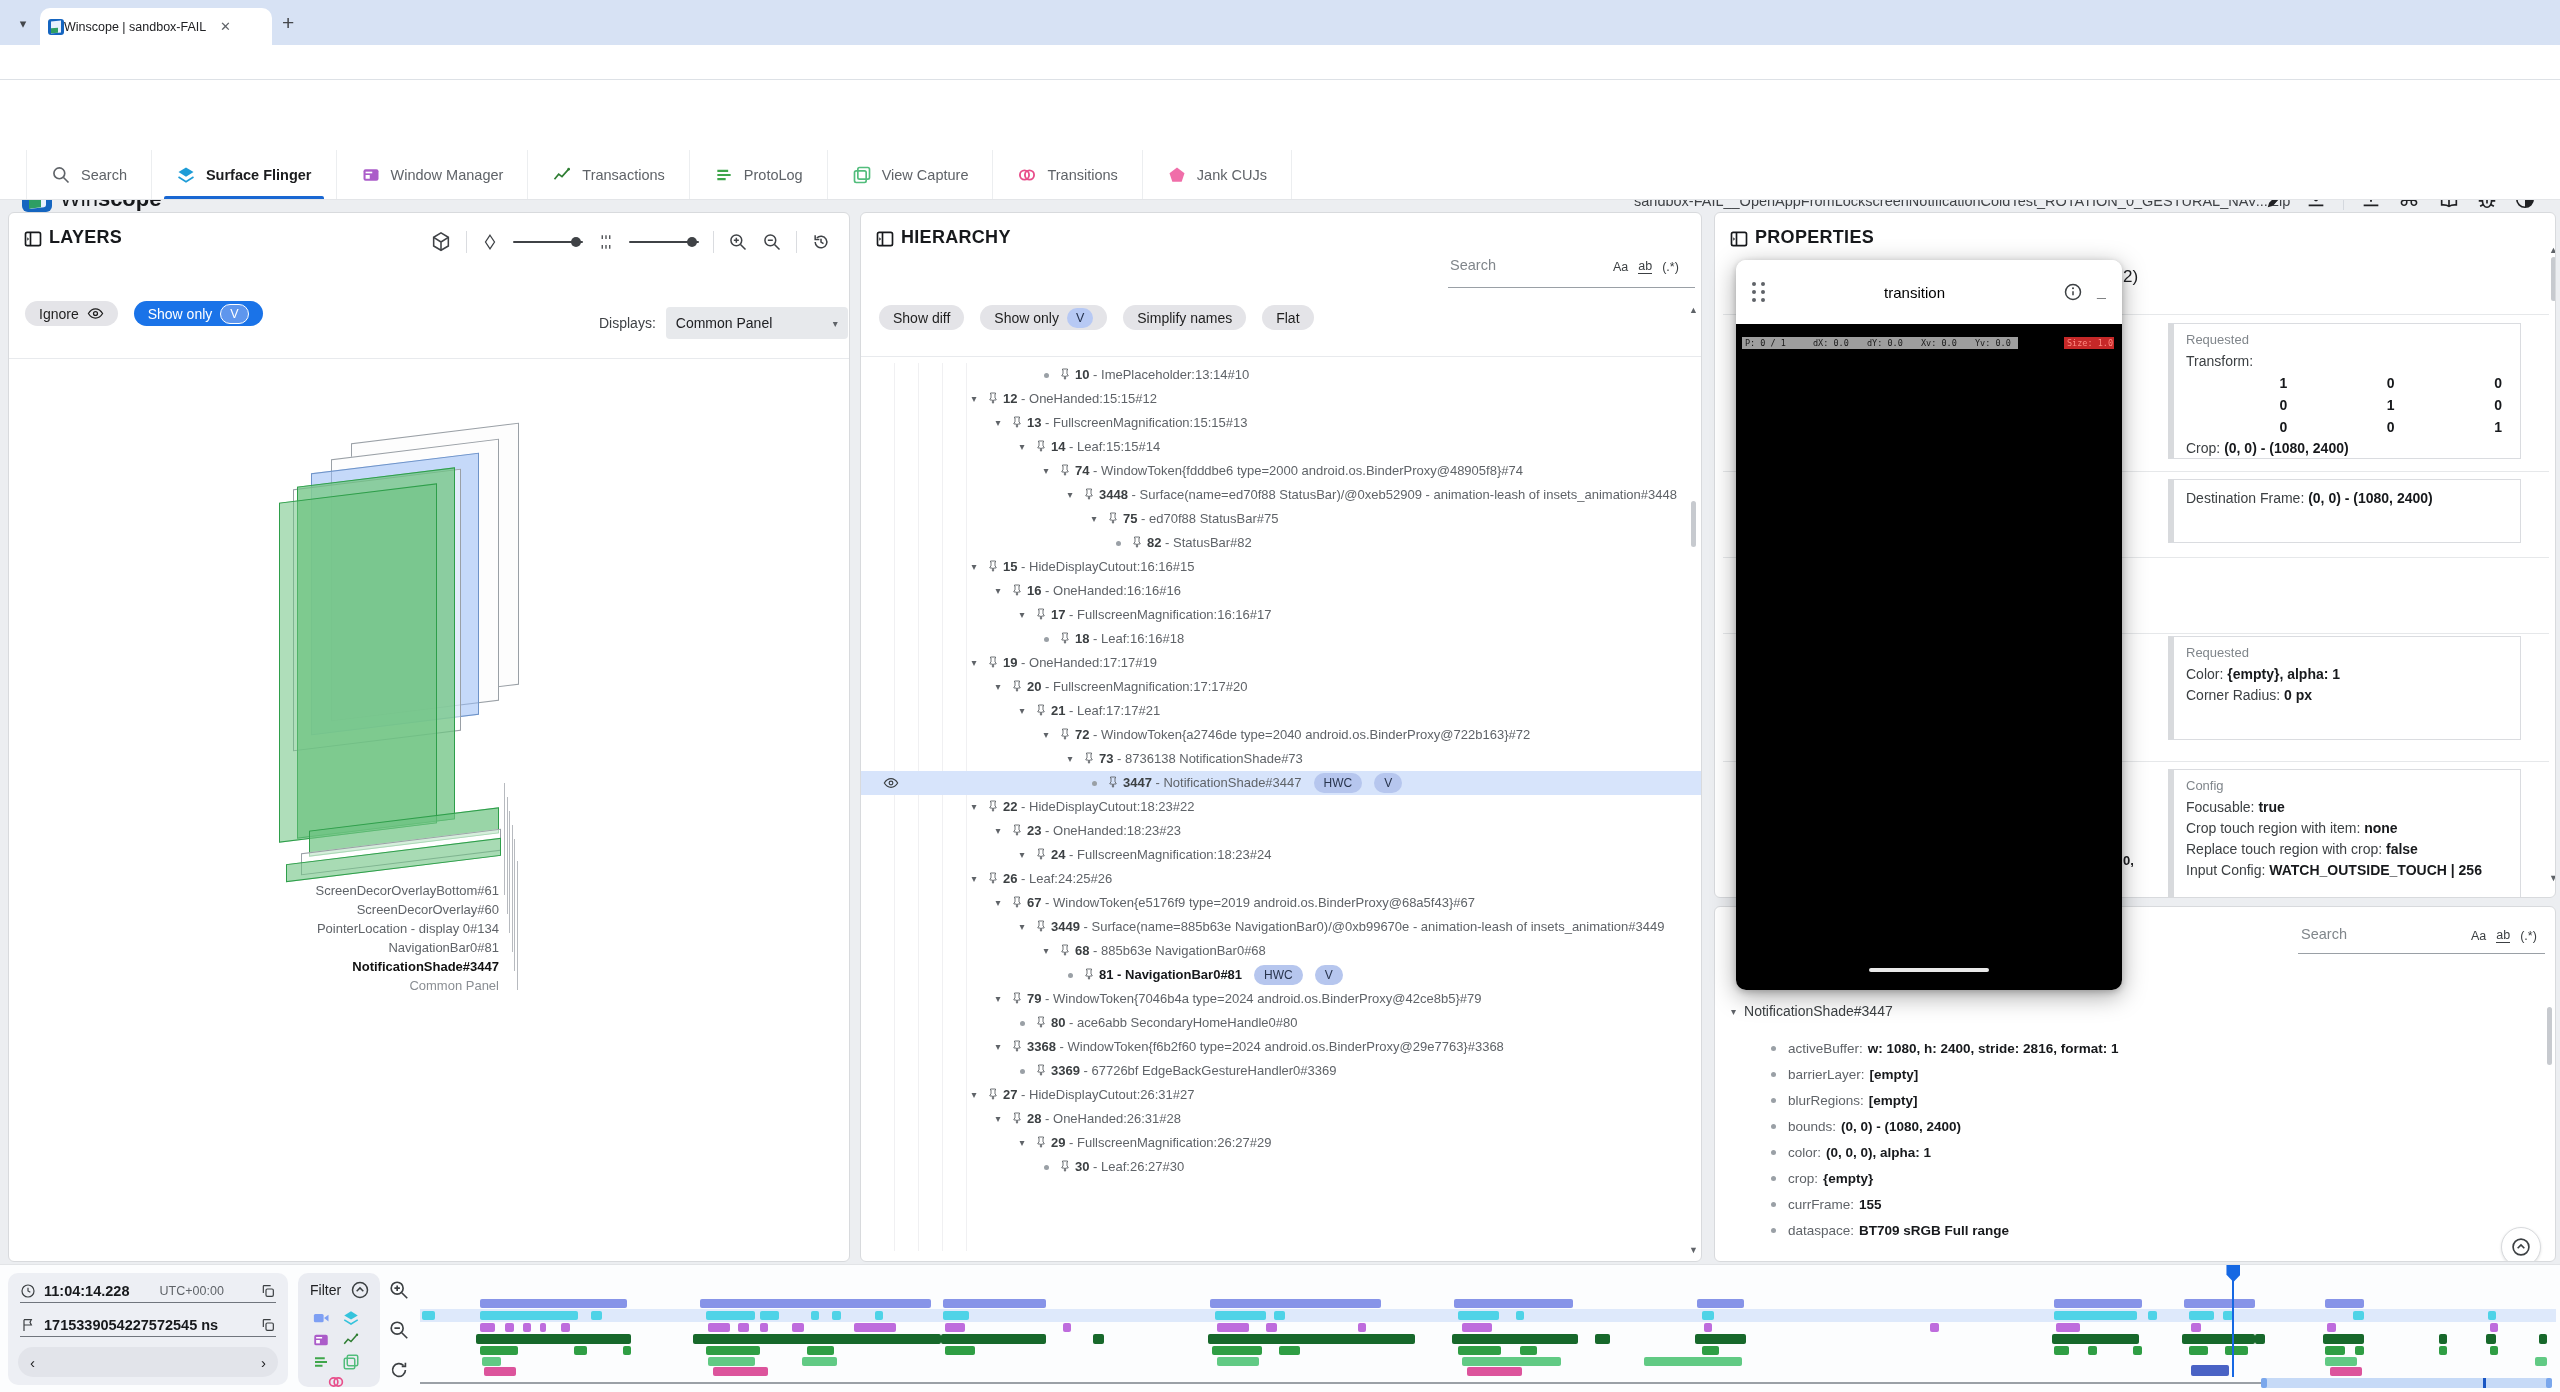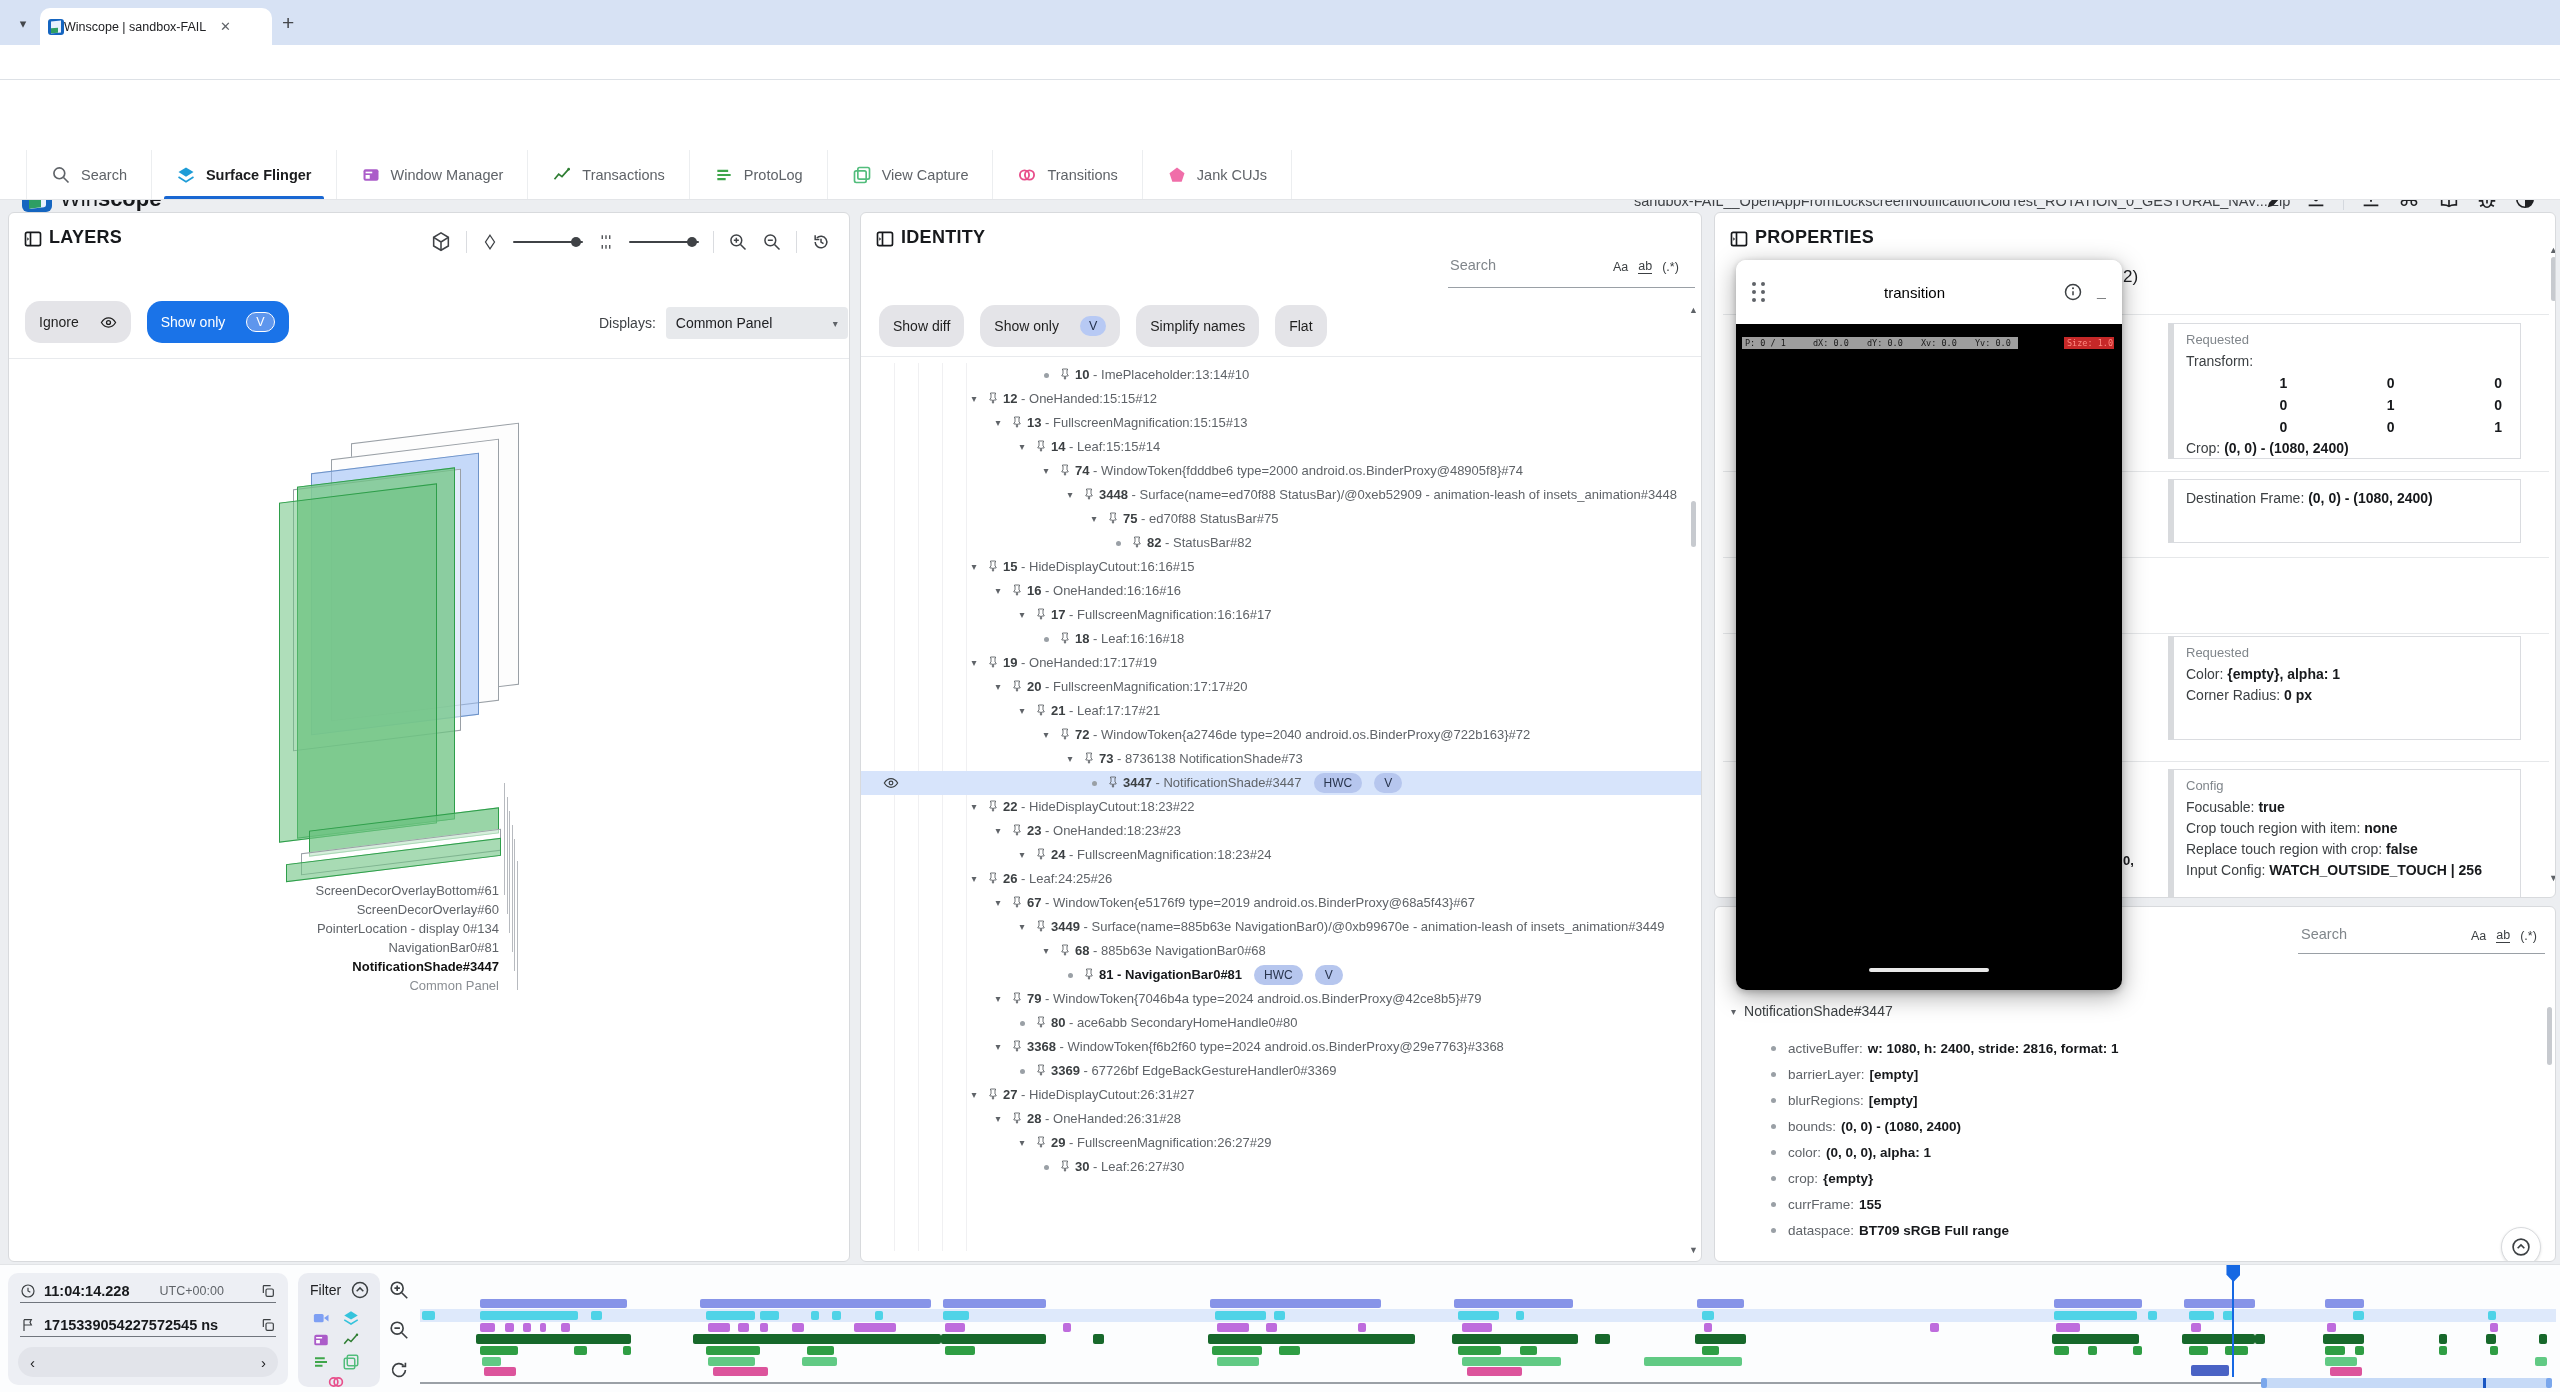--- a/index.html
+++ b/index.html
@@ -39,21 +39,21 @@
   .navtab.active::after { content:""; position:absolute; left:12px; right:12px; bottom:0; height:3px; background:#1967D2; border-radius:2px 2px 0 0; }
 
   
   .panel { position:absolute; background:#FFFFFF; border:1px solid #D8DADD; border-radius:6px; }
   #layersPanel    { left:8px;    top:212px; width:842px; height:1050px; }
   #hierarchyPanel { left:860px;  top:212px; width:842px; height:1050px; overflow:hidden; }
   #propsPanel     { left:1714px; top:212px; width:842px; height:686px;  overflow:hidden; }
   #currPanel      { left:1714px; top:906px; width:842px; height:356px;  overflow:hidden; }
   .ptitle { position:absolute; left:40px; top:14px; font-size:18px; font-weight:700; letter-spacing:.3px; color:#17191C; }
   .picon { position:absolute; left:14px; top:16px; width:20px; height:20px; color:#17191C; }
-  .chip { display:inline-flex; align-items:center; gap:21px; height:42px; border-radius:15px; background:#E4E4E8; padding:0 14px; font-size:14px; color:#1F1F1F; }
+  .chip { display:inline-flex; align-items:center; gap:8px; height:25px; border-radius:15px; background:#E4E4E8; padding:0 14px; font-size:14px; color:#1F1F1F; }
   .chip.blue { background:#1A73E8; color:#FFFFFF; }
   .vbadge { display:inline-flex; align-items:center; justify-content:center; height:20px; padding:0 9px; border-radius:10px; font-size:12.5px; }
   .vbadge.onblue { background:#5E96ED; color:#FFFFFF; border:1px solid #FFFFFF; }
   .vbadge.soft { background:#B7C9F4; color:#24324E; }
   .searchline { position:absolute; border-bottom:1px solid #9AA0A6; }
   .searchtxt { position:absolute; font-size:14.5px; color:#80868B; }
   .matchicons { position:absolute; font-size:12.5px; color:#3C4043; display:flex; gap:10px; align-items:center; }
   .matchicons .ab { border-bottom:1.5px solid #3C4043; }
   .mini { position:absolute; color:#5F6368; font-size:9px; }
   .sthumb { position:absolute; width:5px; background:#C7CACF; border-radius:3px; }
@@ -448,21 +448,21 @@
   </section>
 
 <section class="panel" id="hierarchyPanel">
   <span class="picon">
       <svg viewBox="0 0 24 24" fill="none" stroke="currentColor" stroke-width="2">
         <rect x="3" y="4" width="18" height="16" rx="2"></rect>
         <path d="M9 4v16"></path>
         <path d="M7.2 12l-2-2v4z" fill="currentColor" stroke="none"></path>
       </svg>
     </span>
-  <div class="ptitle">IDENTITY</div>
+  <div class="ptitle">HIERARCHY</div>
   <span class="searchtxt" style="left:589px;top:44px;">Search</span>
   <span class="matchicons" style="left:752px;top:46px;">
     <span>Aa</span>
     <span class="ab">ab</span>
     <span>(.*)</span>
   </span>
   <span class="searchline" style="left:587px;top:47px;width:247px;height:28px;"></span>
   <div id="hchips">
     <span class="chip">
         <span>Show diff</span>

